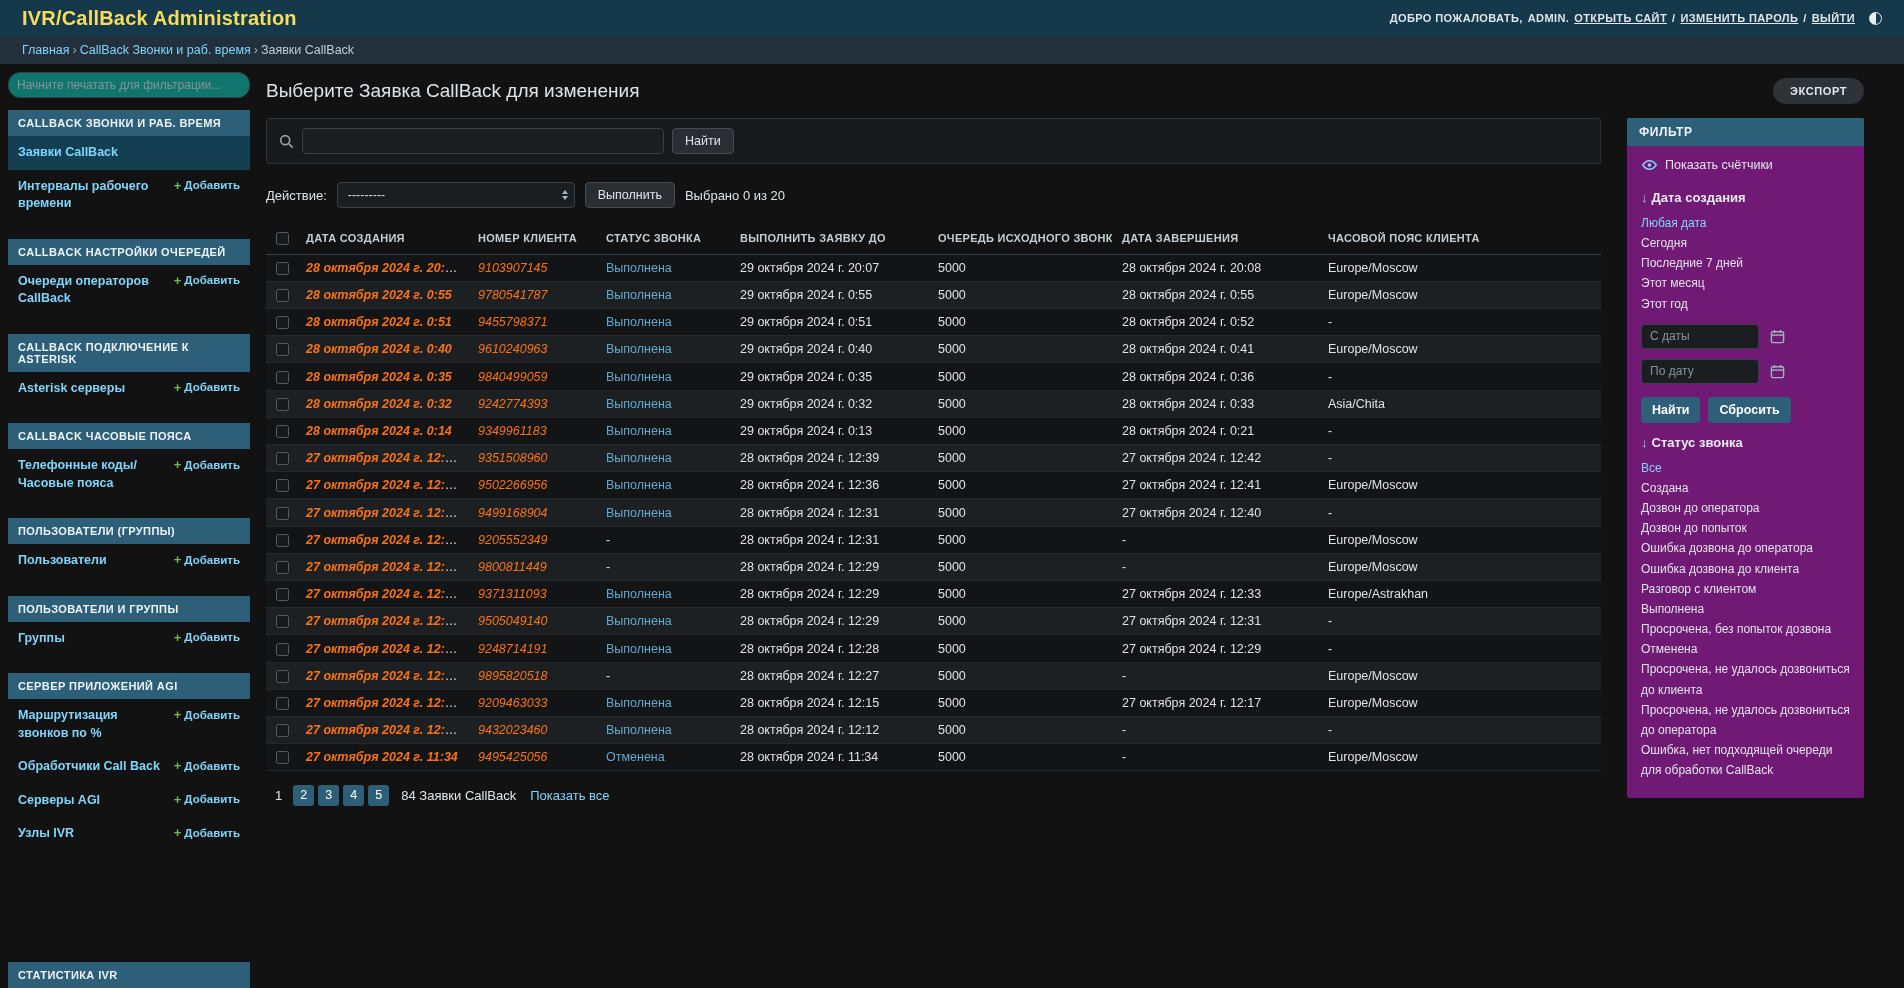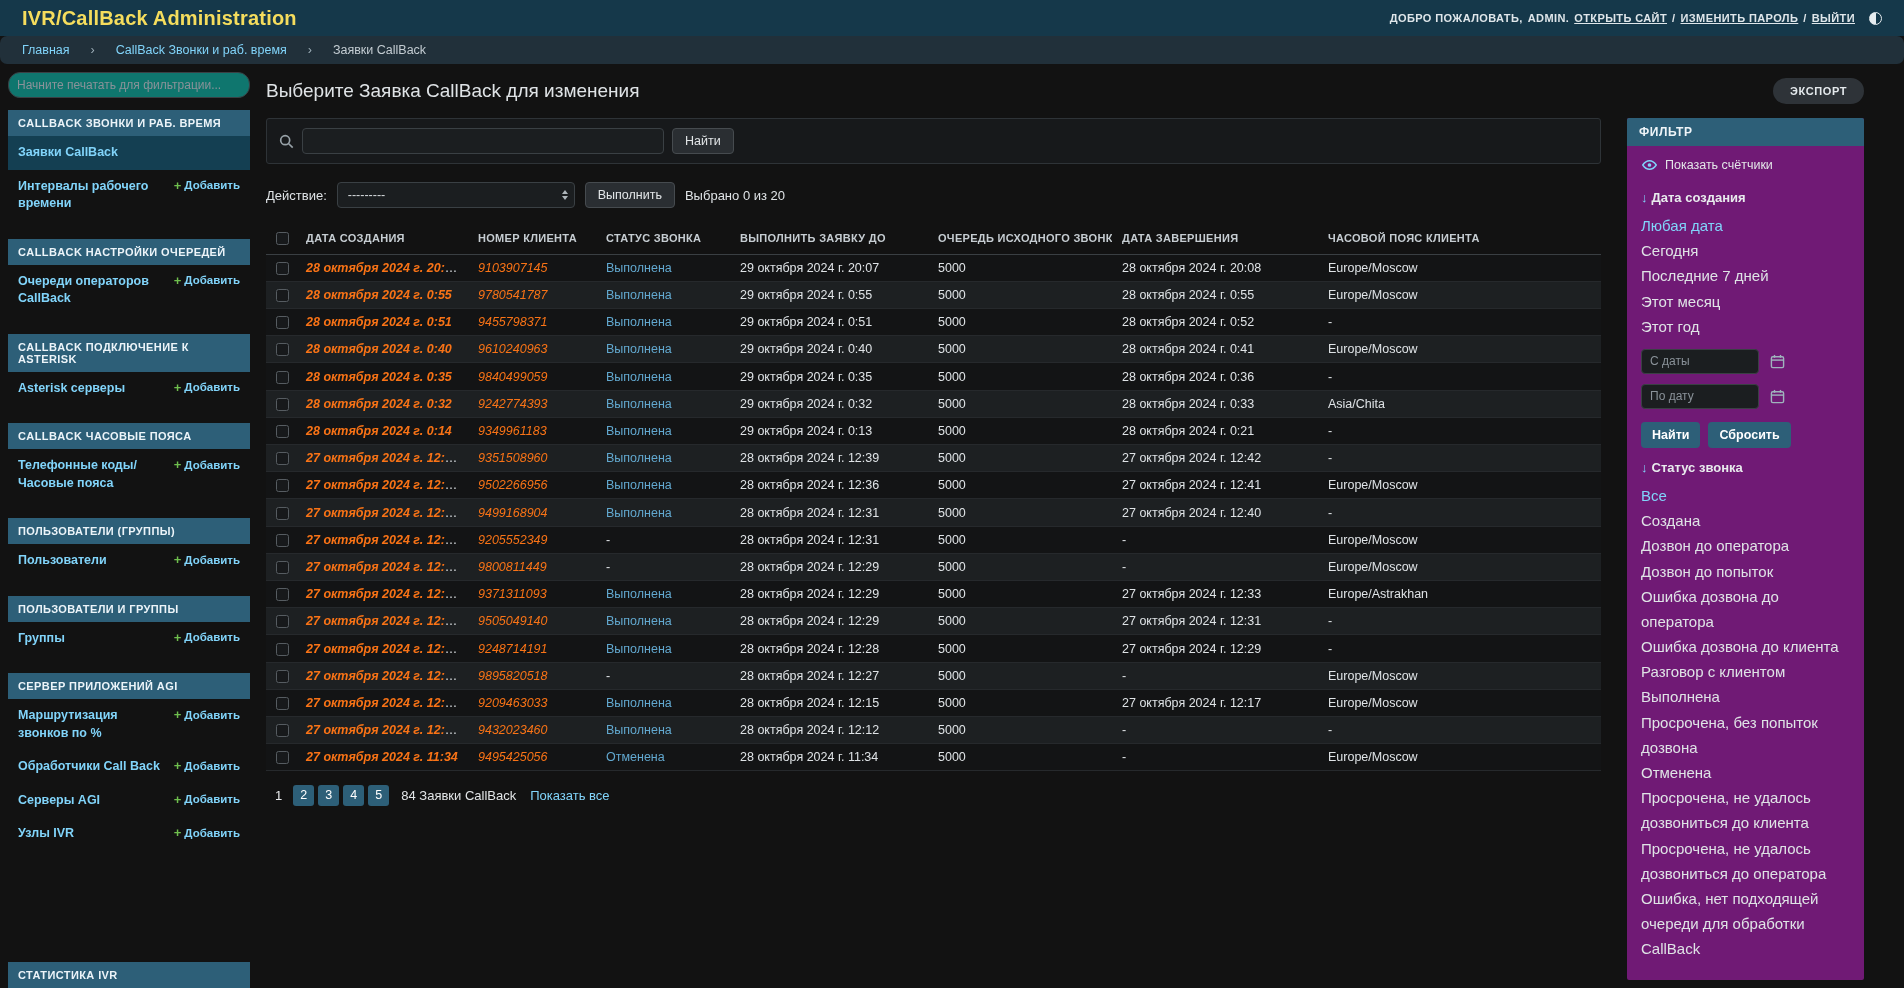--- a/index.html
+++ b/index.html
@@ -22,21 +22,21 @@
   .usertools .uname { font-weight:800; }
   .theme-toggle {
     width:13px; height:13px; border-radius:50%; border:1.5px solid #e6ecef;
     background:linear-gradient(90deg,#e6ecef 0 50%, transparent 50% 100%);
     margin-left:9px; display:inline-block;
   }
 
   
   .breadcrumbs {
     height:28px; background:#21303a; display:flex; align-items:center;
-    padding:0 22px; gap:21px; font-size:12.5px; color:#9fb0ba;border-radius:7px;
+    padding:0 22px; gap:3px; font-size:12.5px; color:#9fb0ba;
   }
   .breadcrumbs a { color:#81d4fa; text-decoration:none; }
   .bc-current { color:#c3ccd2; }
 
   
   .content { display:flex; height:924px; }
 
   
   .sidebar {
     width:258px; flex-shrink:0; padding:8px 8px 0 8px;
@@ -138,21 +138,21 @@
   .show-all { color:#81d4fa; margin-left:10px; text-decoration:none; }
 
   
   .filter-panel { width:237px; flex-shrink:0; background:#701a75; border-radius:2px; overflow:hidden; }
   .filter-title { background:#2d5f78; padding:7px 12px; font-size:12px; font-weight:700; letter-spacing:.6px; color:#eef4f8; }
   .filter-body { padding:12px 14px 18px; }
   .counters-toggle { display:flex; gap:7px; align-items:center; font-size:12.5px; margin-bottom:18px; color:#e3e6e8; cursor:pointer; }
   .group-title { display:flex; gap:4px; align-items:center; font-size:13px; font-weight:700; color:#e8ebed; margin:12px 0 8px; cursor:pointer; }
   .group-title .arrow { color:#81d4fa; font-size:13px; font-weight:400; }
   .choices { display:block; }
-  .choice { display:block; font-size:15px; line-height:1.68; color:#dfe3e6; text-decoration:none; }
+  .choice { display:block; font-size:12px; line-height:1.68; color:#dfe3e6; text-decoration:none; }
   .choice.selected { color:#81d4fa; }
   .date-input-row { display:flex; gap:7px; margin:10px 0; align-items:center; }
   .date-input-row input {
     width:118px; height:25px; background:#1b1e20; border:1px solid #3a4044; border-radius:4px;
     color:#e3e6e8; padding:0 8px; font-size:12px; font-family:inherit; outline:none;
   }
   .date-input-row input::placeholder { color:#8a9299; }
   .cal-btn { width:22px; height:22px; display:flex; align-items:center; justify-content:center; cursor:pointer; }
   .filter-buttons { display:flex; gap:8px; margin:13px 0 6px; }
   .teal-btn {

